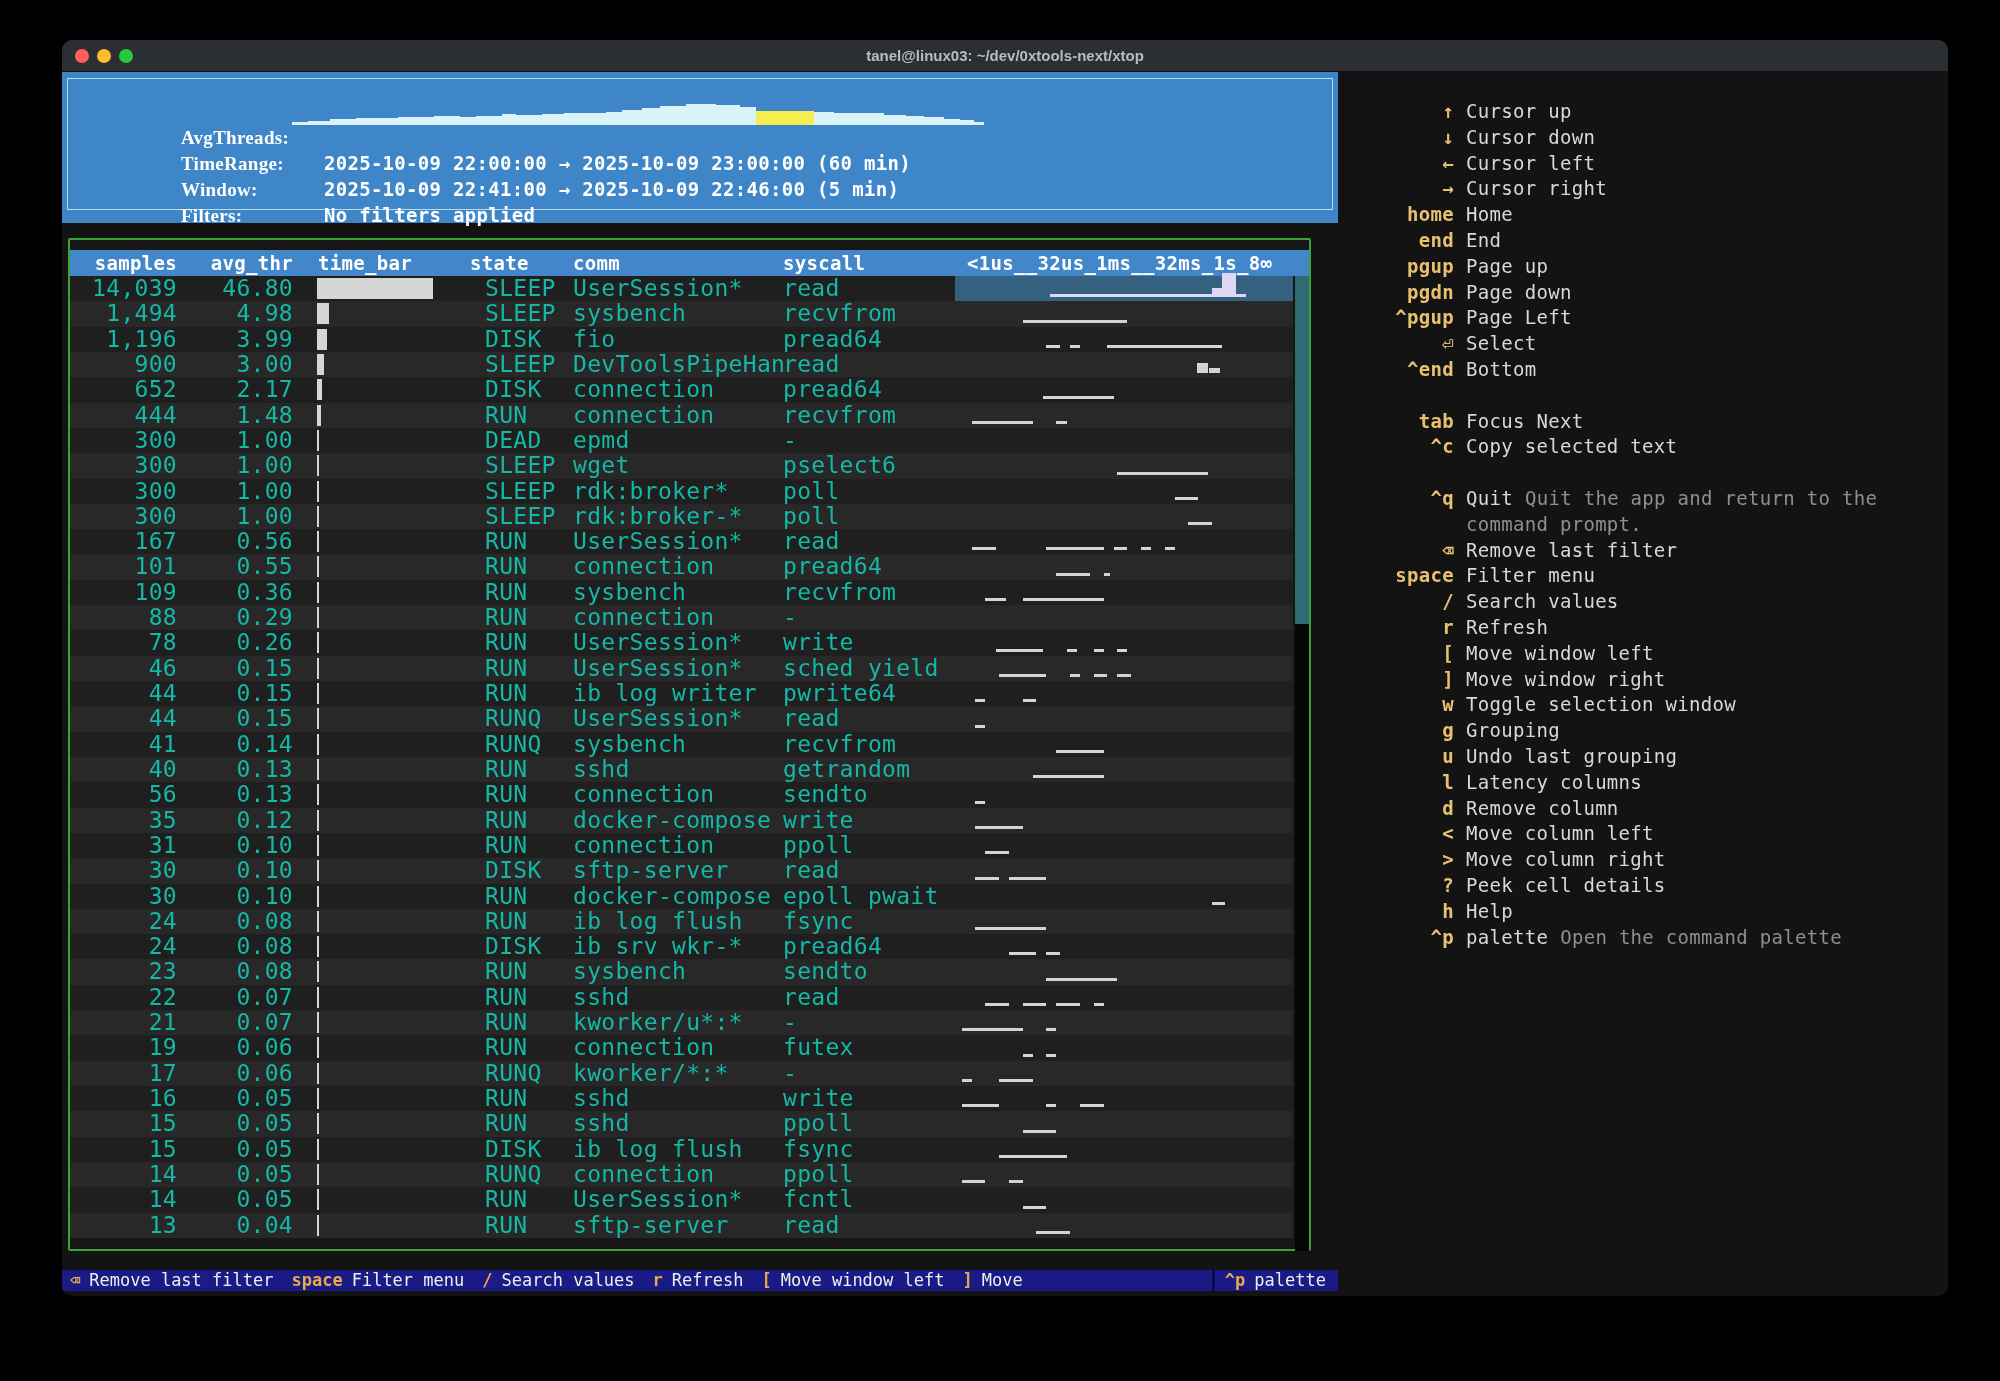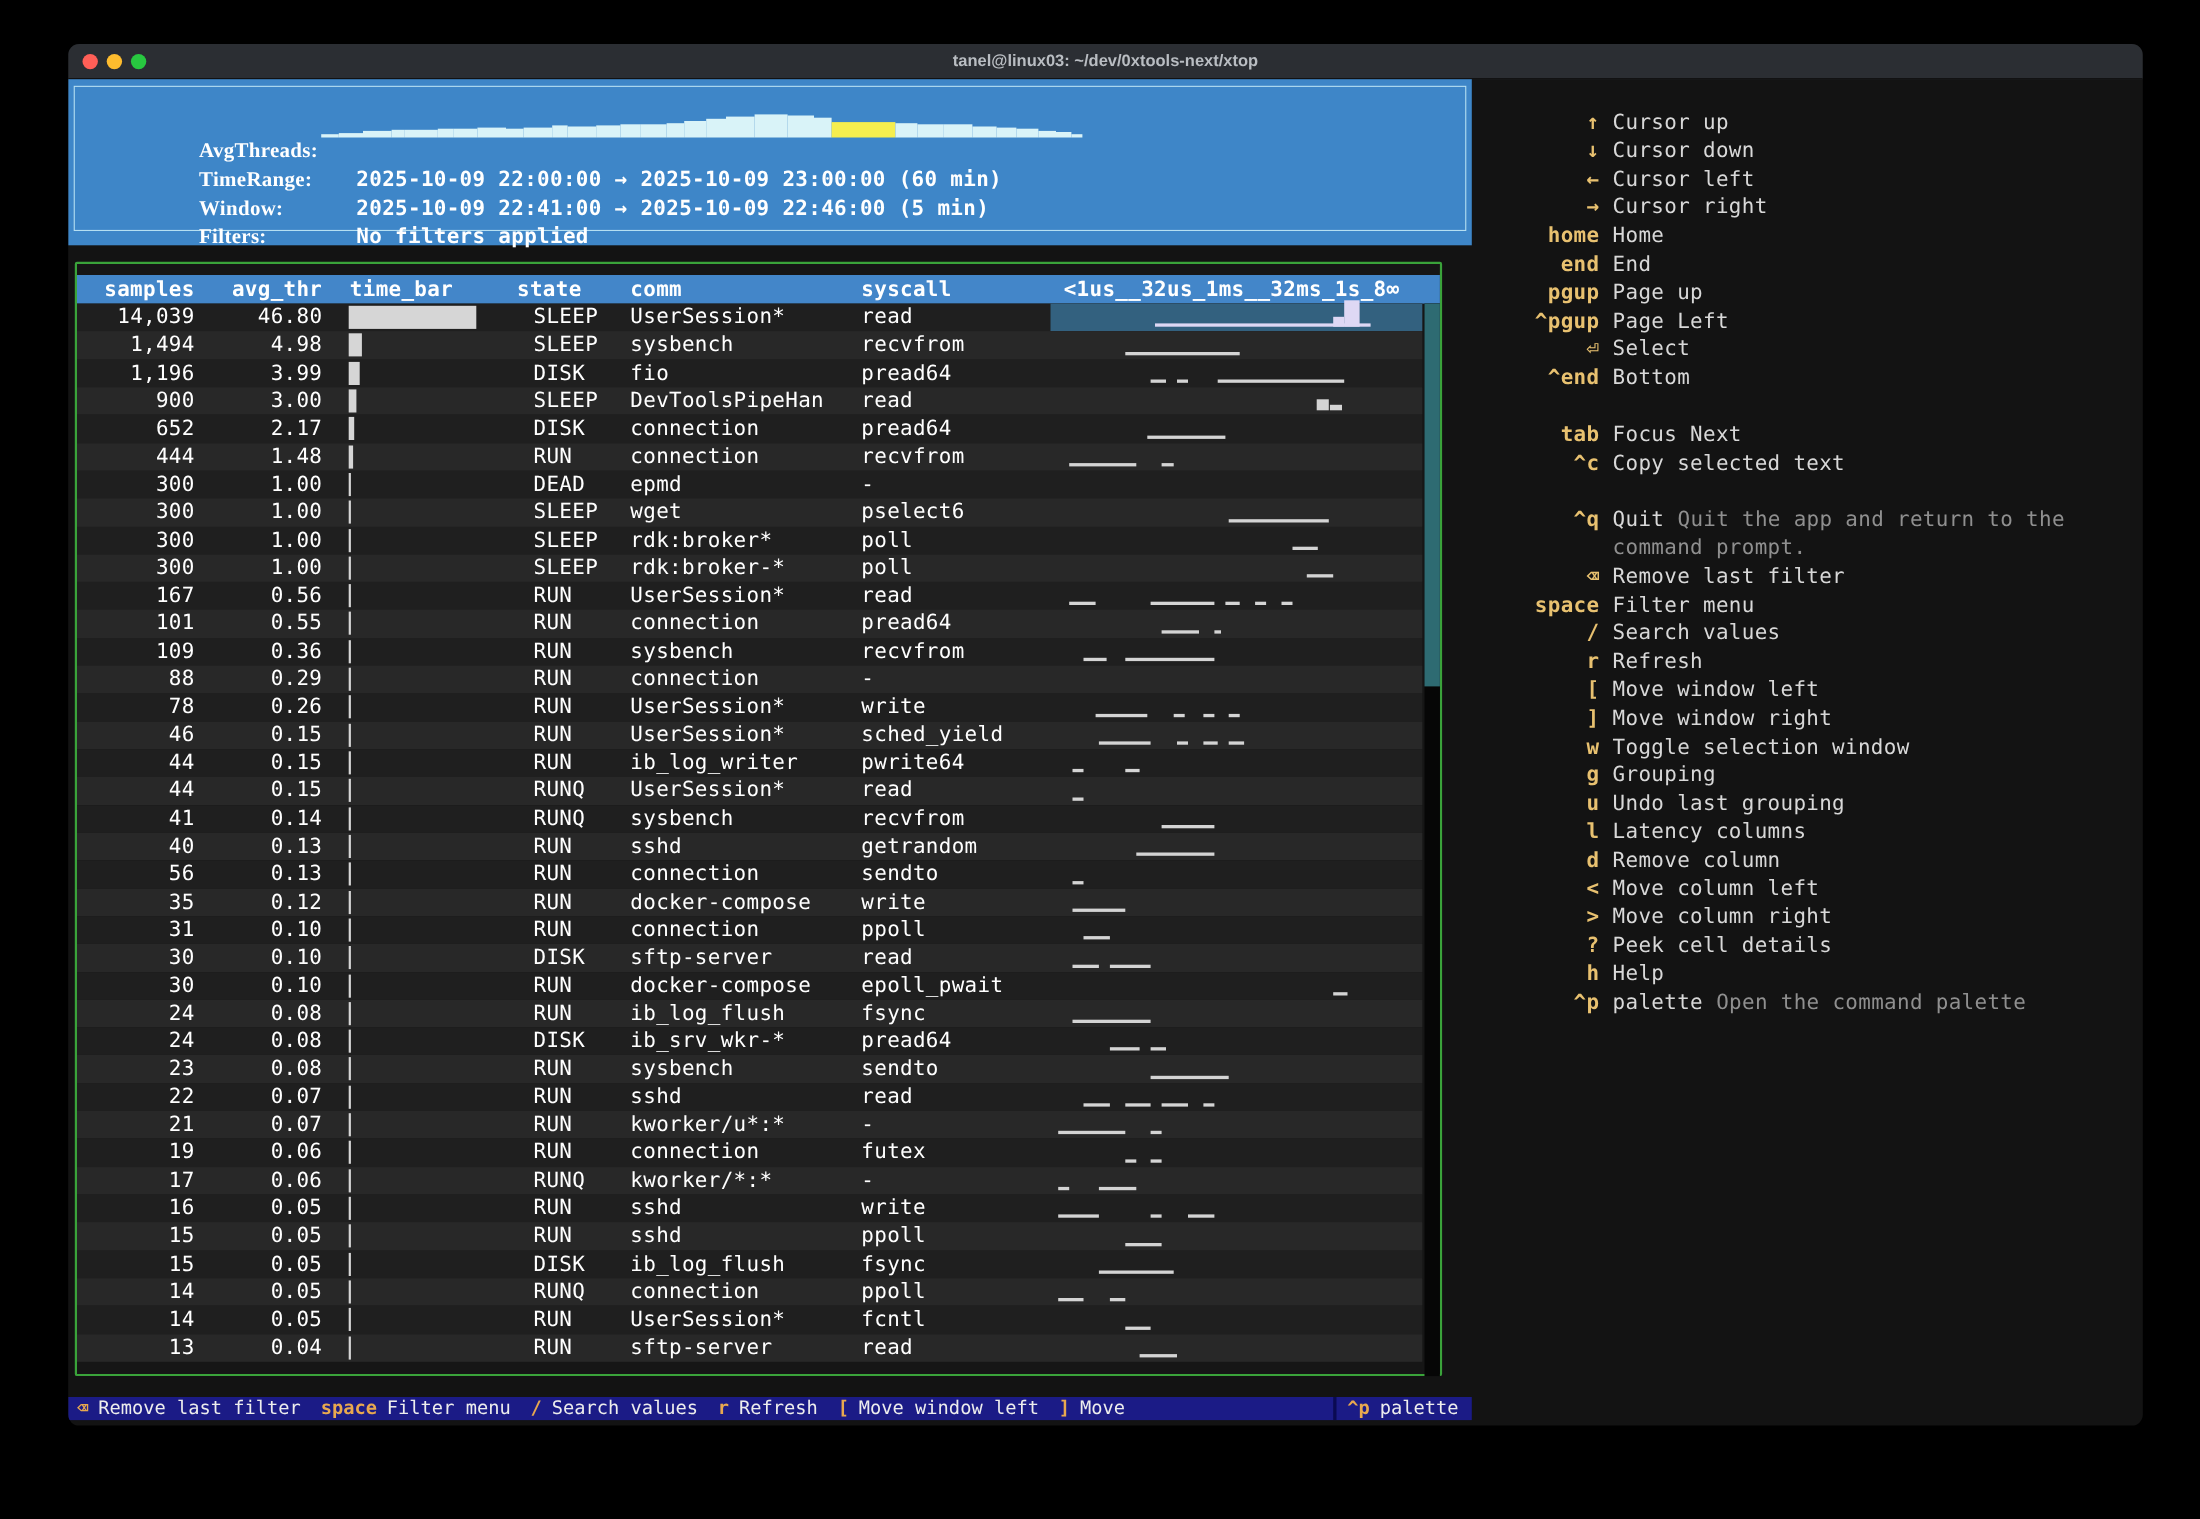--- a/index.html
+++ b/index.html
@@ -31,22 +31,22 @@
   .spark-bar { display:inline-block; }
 
   
   .table-panel { position:absolute; left:6px; top:198px; width:1243px; height:1013px;
     background:#161616; border:2px solid #3aa33a; border-radius:2px; }
   .thead { position:absolute; left:0; top:10px; width:1239px; height:26px;
     background:#4386c9; color:#fff; font-size:19px; font-weight:bold;
     line-height:26px; letter-spacing:0.3px; }
   .hcell { position:absolute; top:0; white-space:pre; }
   .rows { position:absolute; left:0; top:36px; width:1223px; }
-  .trow { position:relative; height:25.32px; line-height:25.32px; font-size:19px;
-    color:#ffffff; letter-spacing:0.3px; }
+  .trow { position:relative; height:25.32px; line-height:25.32px; font-size:23px;
+    color:#14b8a6; letter-spacing:0.3px; }
   .trow.odd { background:#1f1f1f; }
   .trow.even { background:#282828; }
   .cell { position:absolute; top:0; height:100%; white-space:pre; }
   .c-samples { left:0; width:107px; text-align:right; }
   .c-avg { left:113px; width:110px; text-align:right; }
   .c-timebar { left:247px; width:133px; }
   .tbar { position:absolute; left:0; top:2px; height:21px; background:#d6d6d6; }
   .c-state { left:403px;margin-left:12px; }
   .c-comm { left:503px; }
   .c-syscall { left:713px; }
@@ -504,20 +504,21 @@
     </div>
 
     <div class="help-panel" id="help">
         <div class="help-line"><div class="help-key">↑</div><div class="help-label">Cursor up</div></div>
         <div class="help-line"><div class="help-key">↓</div><div class="help-label">Cursor down</div></div>
         <div class="help-line"><div class="help-key">←</div><div class="help-label">Cursor left</div></div>
         <div class="help-line"><div class="help-key">→</div><div class="help-label">Cursor right</div></div>
         <div class="help-line"><div class="help-key">home</div><div class="help-label">Home</div></div>
         <div class="help-line"><div class="help-key">end</div><div class="help-label">End</div></div>
         <div class="help-line"><div class="help-key">pgup</div><div class="help-label">Page up</div></div>
+        <div class="help-line"><div class="help-key">pgdn</div><div class="help-label">Page down</div></div>
         <div class="help-line"><div class="help-key">^pgup</div><div class="help-label">Page Left</div></div>
         <div class="help-line"><div class="help-key">⏎</div><div class="help-label">Select</div></div>
         <div class="help-line"><div class="help-key">^end</div><div class="help-label">Bottom</div></div>
         <div class="help-line"><div class="help-key"></div></div>
         <div class="help-line"><div class="help-key">tab</div><div class="help-label">Focus Next</div></div>
         <div class="help-line"><div class="help-key">^c</div><div class="help-label">Copy selected text</div></div>
         <div class="help-line"><div class="help-key"></div></div>
         <div class="help-line"><div class="help-key">^q</div><div class="help-label">Quit</div><div class="help-extra">Quit the app and return to the</div></div>
         <div class="help-line"><div class="help-key"></div><div class="help-extra">command prompt.</div></div>
         <div class="help-line"><div class="help-key">⌫</div><div class="help-label">Remove last filter</div></div>

